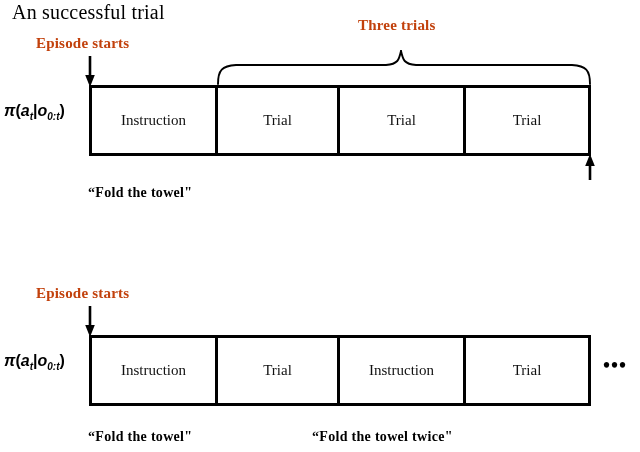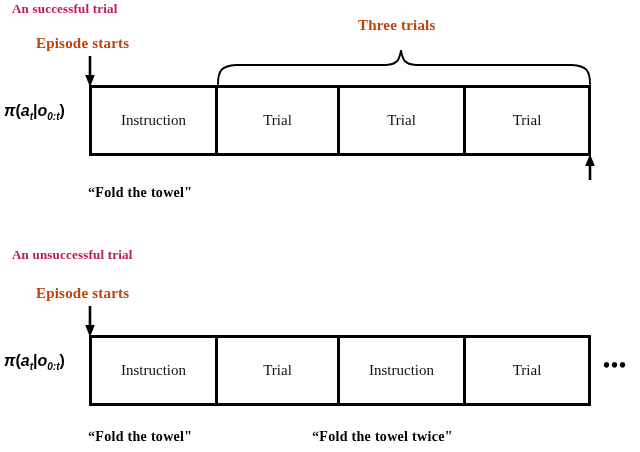--- a/index.html
+++ b/index.html
@@ -16,23 +16,23 @@
   }
   .canvas {
     position: absolute;
     left: 0; top: 0;
     width: 640px;
     height: 452px;
   }
   
   .section-title {
     position: absolute;
-    color: #be185d;
-    font-weight: bold;
-    font-size: 13px;
+    color: #000000;
+    font-weight: normal;
+    font-size: 20px;
     letter-spacing: 0.2px;
     white-space: nowrap;
   }
   #title-success { left: 12px; top: 1px; }
   #title-unsuccess { left: 12px; top: 247px; }
 
   
   .pi-label {
     position: absolute;
     font-size: 16px;
@@ -139,21 +139,20 @@
 
   <div class="timeline" id="timeline-success">
     <div class="cell" style="width:126px;">Instruction</div>
     <div class="cell" style="width:122px;">Trial</div>
     <div class="cell" style="width:126px;">Trial</div>
     <div class="cell" style="width:122px;">Trial</div>
   </div>
 
   <div class="caption" id="caption-top-1">“Fold the towel"</div>
 
-  <div class="section-title" id="title-unsuccess">An unsuccessful trial</div>
 
   <div class="pi-label" id="pi-bottom">
     <span class="italic">π</span><span>(</span><span class="italic">a</span><span class="sub">t</span><span>|</span><span class="italic">o</span><span class="sub">0:t</span><span>)</span>
   </div>
 
   <div class="anno" id="episode-starts-bottom">Episode starts</div>
 
   <div class="timeline" id="timeline-unsuccess">
     <div class="cell" style="width:126px;">Instruction</div>
     <div class="cell" style="width:122px;">Trial</div>

